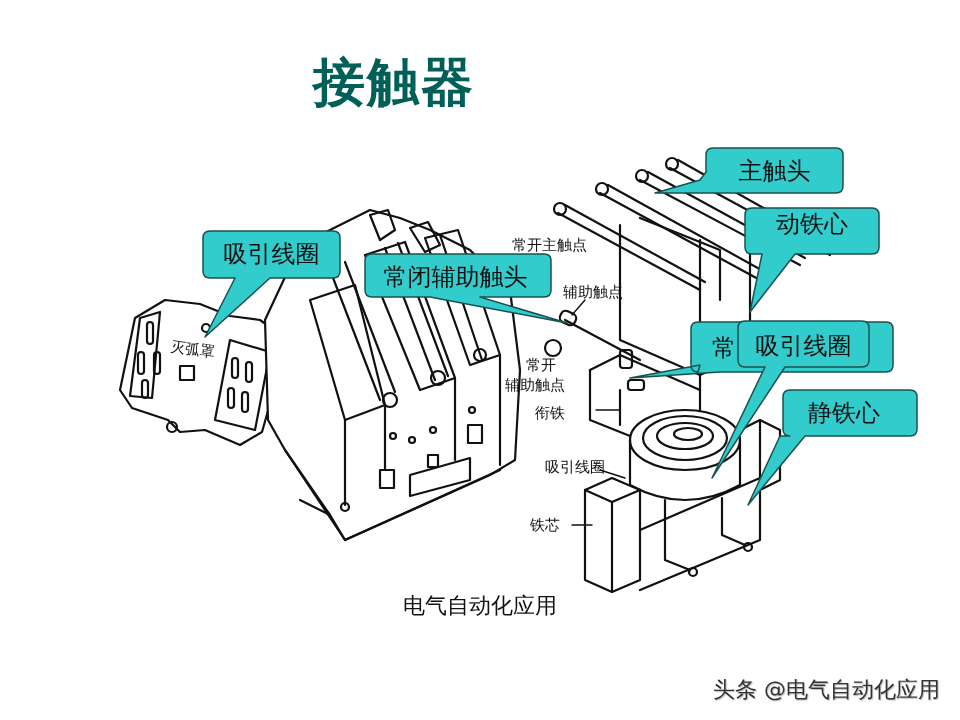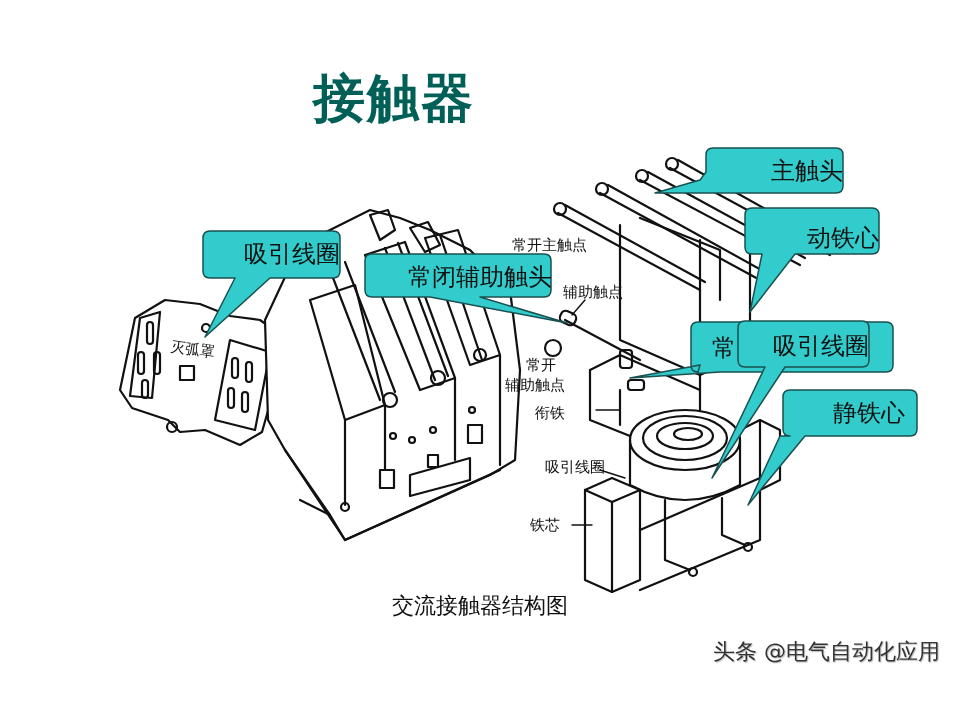--- a/index.html
+++ b/index.html
@@ -1,27 +1,27 @@
 <!DOCTYPE html>
 <html><head>
   <meta charset="utf-8">
   <style>
     html, body { margin: 0; padding: 0; background: #ffffff; }
     body { width: 960px; height: 720px; position: relative; overflow: hidden;
            font-family: "DejaVu Sans", "Liberation Sans", sans-serif; }
-    .title { position: absolute; left: 0; width: 788px; top: 64px; text-align: center;
+    .title { position: absolute; left: 0; width: 788px; top: 48px; text-align: center;
              font-family: Liberation Mono, monospace; font-weight: bold;
              font-size: 52px; color: #006058; letter-spacing: 2px; }
     svg.diagram { position: absolute; left: 0; top: 0; }
     .lbl { font-family: "DejaVu Serif", "Liberation Serif", serif; font-size: 15px; fill: #111; }
-    .callout-text { position: absolute; font-size: 24px; color: #111; text-align: right;
+    .callout-text { position: absolute; font-size: 24px; color: #111; text-align: center;
                     font-family: "DejaVu Sans", "Liberation Sans", sans-serif; white-space: nowrap; }
     .caption { position: absolute; left: 0; width: 960px; top: 591px; text-align: center;
                font-family: "DejaVu Serif", "Liberation Serif", serif; font-size: 22px; color: #111; }
-    .watermark { position: absolute; right: 20px; top: 637px; font-size: 22px; color: #333;
+    .watermark { position: absolute; right: 20px; top: 675px; font-size: 22px; color: #333;
                  text-shadow: 1px 1px 1px #bbb; }
   </style>
 </head>
 <body>
 
 <div class="title">接触器</div>
 
 <svg class="diagram" width="960" height="720" viewBox="0 0 960 720">
   <g fill="none" stroke="#111" stroke-width="2.2" stroke-linejoin="round" stroke-linecap="round">
 
@@ -146,21 +146,21 @@
     <g>
       <path d="M745,321 L862,321 Q869,321 869,328 L869,360 Q869,367 862,367 L785,367 L712,478 L765,367 L745,367 Q738,367 738,360 L738,328 Q738,321 745,321 Z"></path>
     </g>
     <g>
       <path d="M790,390 L910,390 Q917,390 917,397 L917,429 Q917,436 910,436 L805,436 L748,505 L780,436 L790,436 Q783,436 783,429 L783,397 Q783,390 790,390 Z"></path>
     </g>
   </g>
 </svg>
 
 <div class="callout-text" style="left:203px; top:238px; width:137px;">吸引线圈</div>
-<div class="callout-text" style="left:383px; top:261px; width:169px;">常闭辅助触头</div>
+<div class="callout-text" style="left:371px; top:261px; width:169px;">常闭辅助触头</div>
 <div class="callout-text" style="left:706px; top:155px; width:137px;">主触头</div>
-<div class="callout-text" style="left:745px; top:222px; width:134px;">动铁心</div>
+<div class="callout-text" style="left:745px; top:208px; width:134px;">动铁心</div>
 <div class="callout-text" style="left:712px; top:332px; width:40px; text-align:left;">常</div>
 <div class="callout-text" style="left:738px; top:330px; width:131px;">吸引线圈</div>
 <div class="callout-text" style="left:783px; top:397px; width:122px;">静铁心</div>
 
-<div class="caption">交流接触器结构图</div>
+<div class="caption">电气自动化应用</div>
 <div class="watermark">头条 @电气自动化应用</div>
 
 </body></html>

